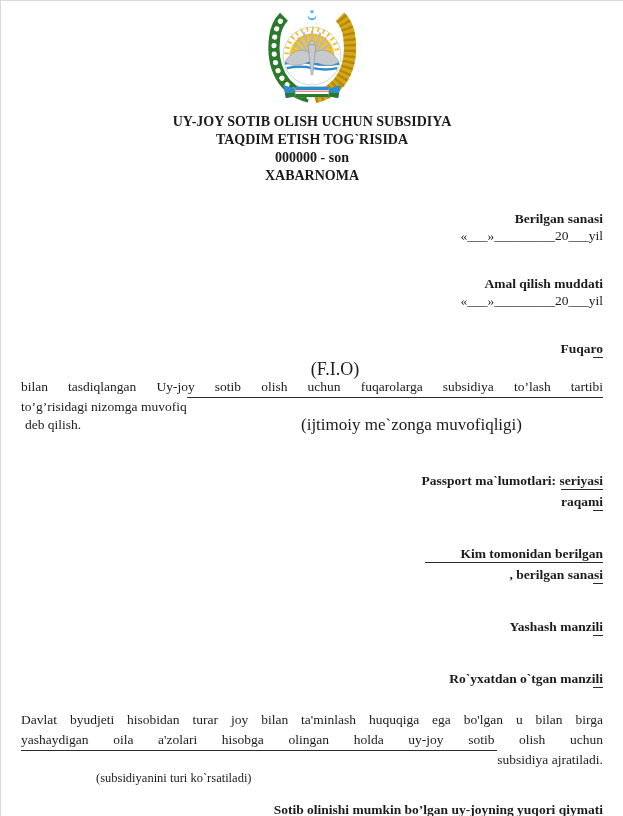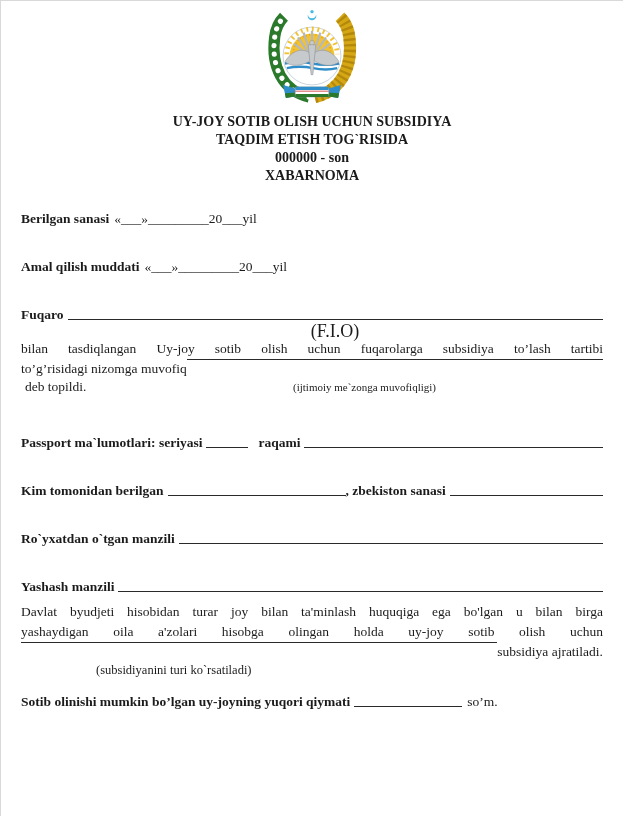--- a/index.html
+++ b/index.html
@@ -11,45 +11,45 @@
     border-left:1px solid #d9d9d9;
     box-sizing:border-box;
     font-family:"Liberation Serif", serif;
     font-size:13.5px;
     color:#1b1b1b;
     overflow:hidden;
   }
   .content{padding:0 20px;}
   .emblem-wrap{display:flex;justify-content:center;padding-top:8px;}
   .doc-header{text-align:center;margin-top:6px;font-weight:bold;font-size:14px;line-height:18px;}
-  .row{display:flex;align-items:flex-end;line-height:17px;white-space:nowrap;}
+  .row{display:flex;align-items:flex-end;line-height:17px;white-space:nowrap;flex-direction:column;}
   .lbl{font-weight:bold;}
   .reg{font-weight:normal;}
   .fill{flex:1 1 auto;border-bottom:1px solid #2a2a2a;margin:0 0 3px 4px;min-width:10px;}
   .fill.fixed{flex:0 0 auto;}
   .caption{font-size:18px;line-height:16px;}
   .caption-center{text-align:center;padding-left:46px;}
   .para{line-height:20px;overflow:hidden;}
   .jline{text-align:justify;text-align-last:justify;white-space:nowrap;overflow:hidden;line-height:20px;}
   .lline{display:flex;align-items:flex-start;white-space:nowrap;line-height:20px;}
   .cap-row{position:relative;height:18px;line-height:16px;}
-  .cap-abs{position:absolute;left:272px;top:0;font-size:11px;}
+  .cap-abs{position:absolute;left:280px;top:0;font-size:17px;}
   .tail-left{padding-left:4px;}
   .cap-indent{padding-left:75px;font-size:12.5px;line-height:16px;}
   .qr-area{display:flex;justify-content:flex-end;margin-top:63px;}
   .qr-box{
     width:103px;height:50px;border:1.5px solid #3a3a3a;
     display:flex;align-items:center;justify-content:center;
     font-size:13px;letter-spacing:0.5px;
   }
   
   .mt-issue{margin-top:25px;}
   .mt-field{margin-top:31px;}
   .mt-section{margin-top:37px;}
-  .mt-para2{margin-top:7px;}
+  .mt-para2{margin-top:19px;}
   .mt-sotib{margin-top:15px;}
 </style>
 </head>
 <body>
 
 <div class="page">
   <div class="content">
 
     <div class="emblem-wrap">
       <span>
@@ -130,46 +130,46 @@
     </div>
     <div class="caption caption-center">(F.I.O)</div>
 
     <div class="para">
       <div class="jline">bilan tasdiqlangan Uy-joy sotib olish uchun fuqarolarga subsidiya to’lash tartibi</div>
       <div class="lline">
         <span>to’g’risidagi nizomga muvofiq</span>
         <span class="fill" style="margin-left:0;"></span>
       </div>
       <div class="cap-row">
-        <span class="tail-left">deb topildi.</span>
+        <span class="tail-left">deb qilish.</span>
         <span class="cap-abs">(ijtimoiy me`zonga muvofiqligi)</span>
       </div>
     </div>
 
     <div class="row mt-section">
       <span class="lbl">Passport ma`lumotlari: seriyasi</span>
       <span class="fill fixed" style="width:42px;"></span>
       <span class="lbl" style="margin-left:10px;">raqami</span>
       <span class="fill"></span>
     </div>
 
     <div class="row mt-field">
       <span class="lbl">Kim tomonidan berilgan</span>
       <span class="fill fixed" style="width:178px;"></span>
-      <span class="lbl">, zbekiston sanasi</span>
+      <span class="lbl">, berilgan sanasi</span>
+      <span class="fill"></span>
+    </div>
+
+    <div class="row mt-field">
+      <span class="lbl">Yashash manzili</span>
       <span class="fill"></span>
     </div>
 
     <div class="row mt-field">
       <span class="lbl">Ro`yxatdan o`tgan manzili</span>
-      <span class="fill"></span>
-    </div>
-
-    <div class="row mt-field">
-      <span class="lbl">Yashash manzili</span>
       <span class="fill"></span>
     </div>
 
     <div class="para mt-para2">
       <div class="jline">Davlat byudjeti hisobidan turar joy bilan ta'minlash huquqiga ega bo'lgan u bilan birga</div>
       <div class="jline">yashaydigan oila a'zolari hisobga olingan holda uy-joy sotib olish uchun</div>
       <div class="lline">
         <span class="fill" style="margin-left:0;"></span>
         <span>subsidiya ajratiladi.</span>
       </div>

